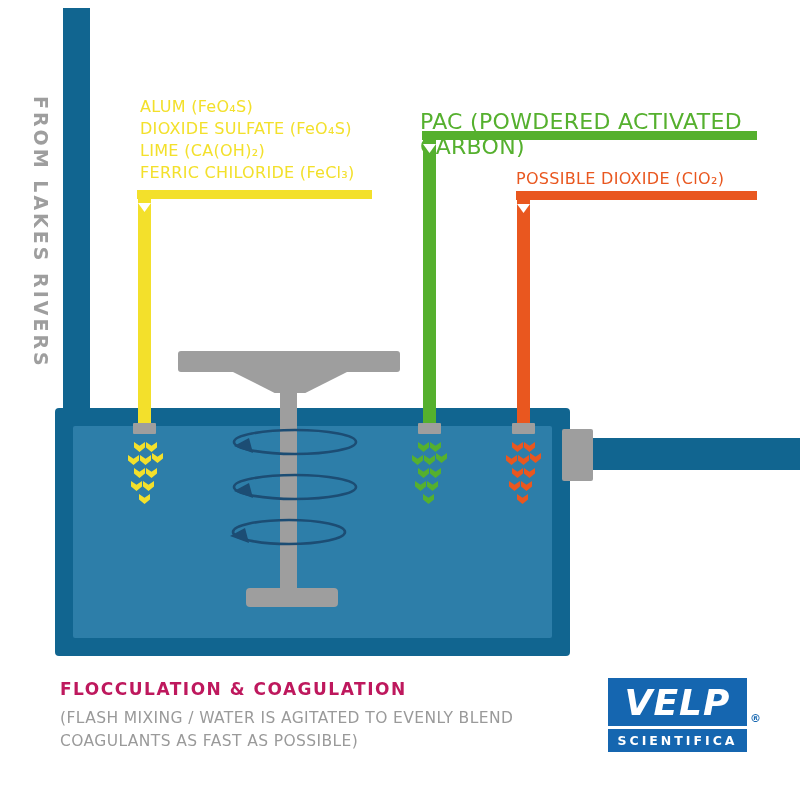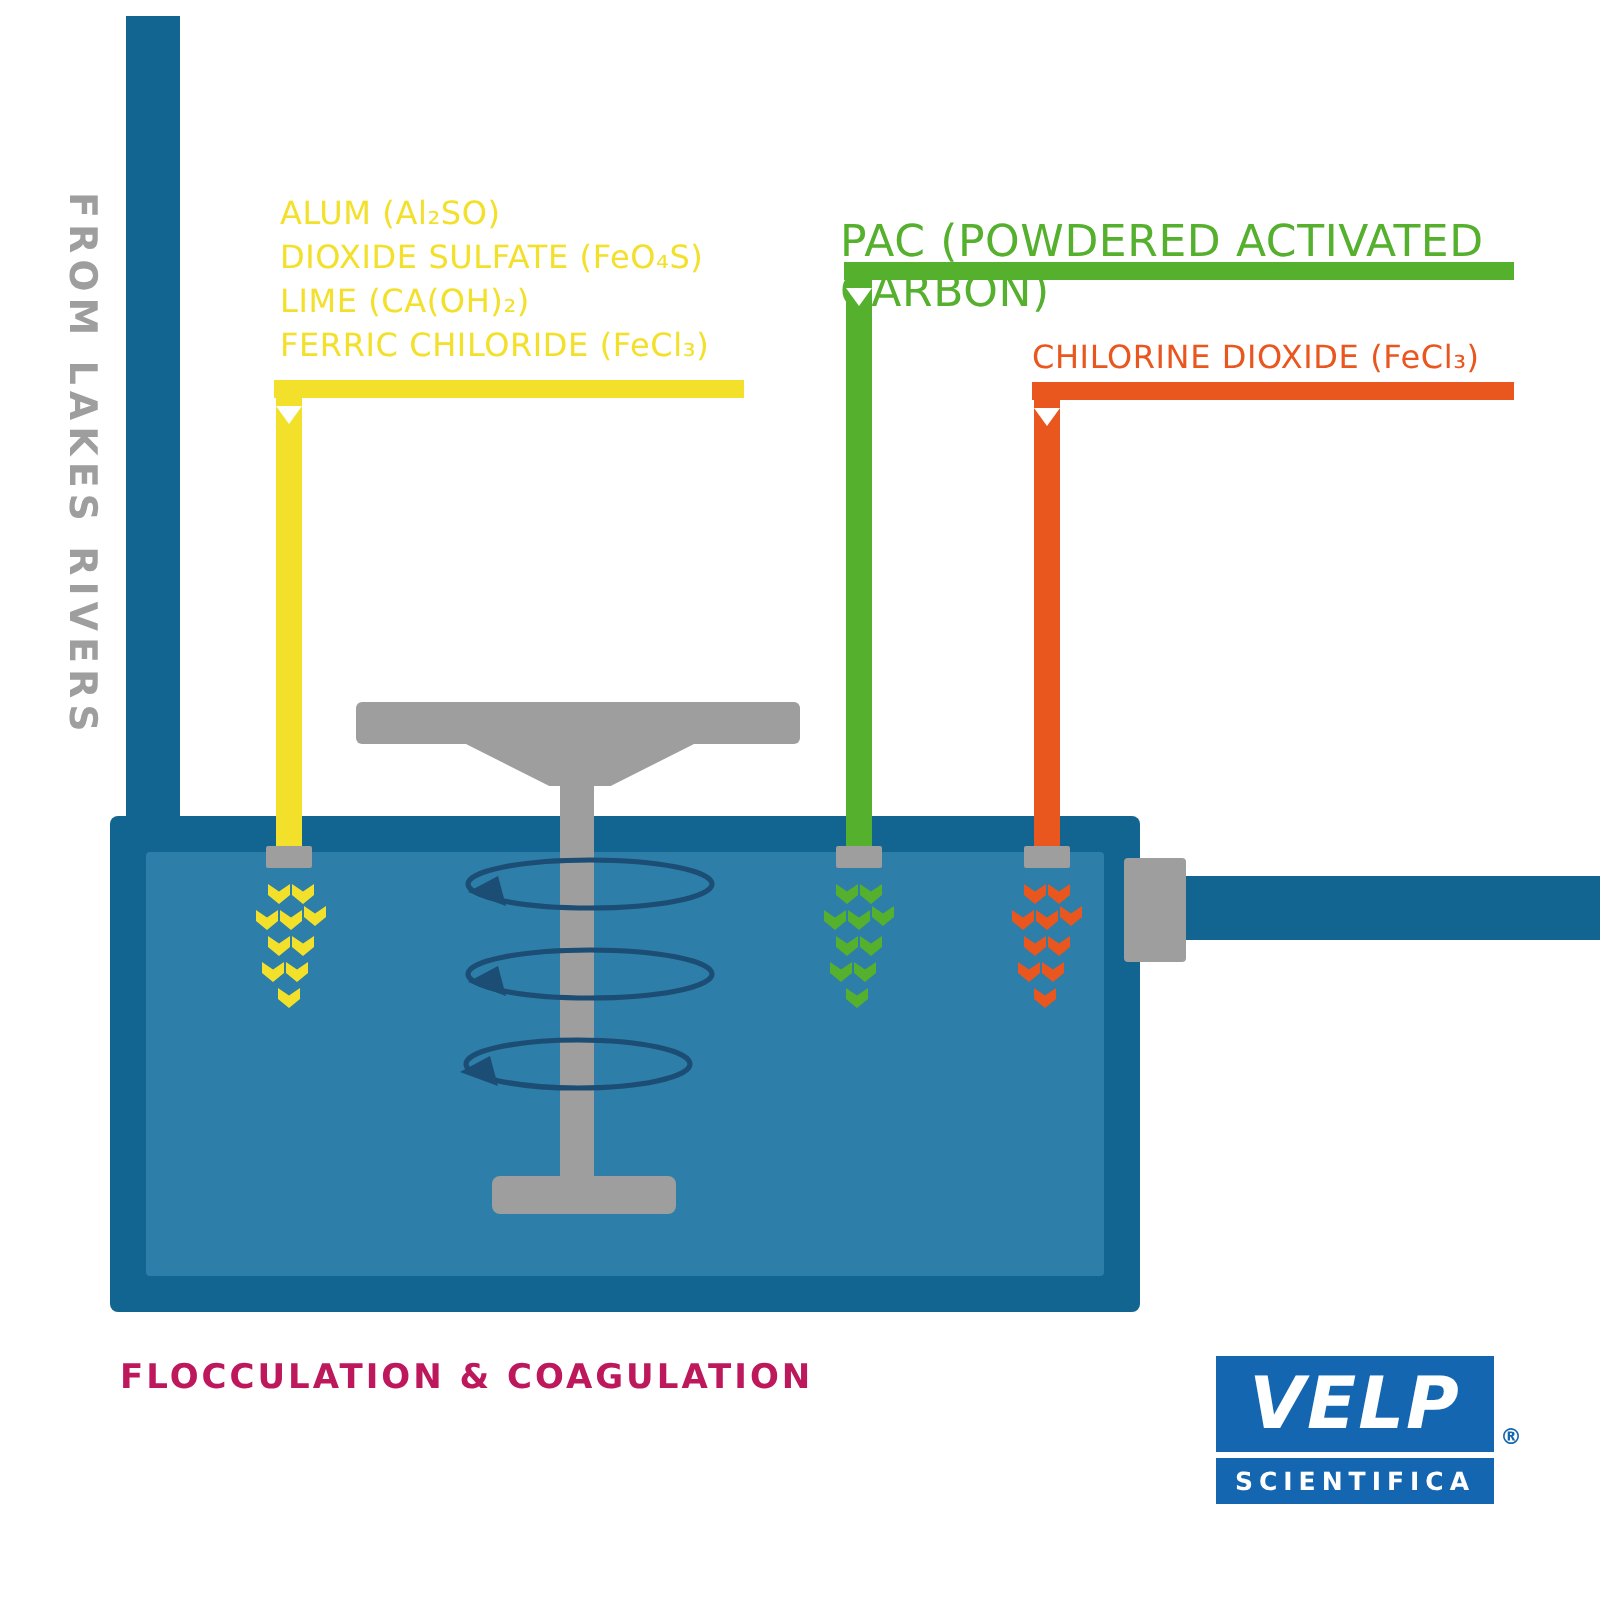--- a/index.html
+++ b/index.html
@@ -86,35 +86,35 @@
 </style>
 </head>
 <body>
 
 <div class="stage">
 
   <div class="abs inlet-pipe z1"></div>
   <div class="abs source-label">FROM LAKES RIVERS</div>
 
   <div class="abs coag-labels">
-    <div>ALUM (Al₂SO)</div>
+    <div>ALUM (FeO₄S)</div>
     <div>DIOXIDE SULFATE (FeO₄S)</div>
     <div>LIME (CA(OH)₂)</div>
     <div>FERRIC CHILORIDE (FeCl₃)</div>
   </div>
   <div class="abs hpipe yellow yh z4"></div>
   <div class="abs vpipe yellow yv z4"></div>
   <div class="abs notch yn z5"></div>
 
   <div class="abs pac-label">PAC (POWDERED ACTIVATED CARBON)</div>
   <div class="abs hpipe green gh z4"></div>
   <div class="abs vpipe green gv z4"></div>
   <div class="abs notch gn z5"></div>
 
-  <div class="abs cd-label">CHILORINE DIOXIDE (FeCl₃)</div>
+  <div class="abs cd-label">POSSIBLE DIOXIDE (ClO₂)</div>
   <div class="abs hpipe orange oh z4"></div>
   <div class="abs vpipe orange ov z4"></div>
   <div class="abs notch on z5"></div>
 
   <div class="abs tank z1"></div>
   <div class="abs water z1"></div>
 
   <div class="abs gray outlet-fit z2"></div>
   <div class="abs outlet-pipe z1"></div>
 
@@ -171,20 +171,24 @@
       <div class="chev" style="left: -5px; top: 17px;"></div>
       <div class="chev" style="left: 7px; top: 15px;"></div>
       <div class="chev" style="left: -11px; top: 30px;"></div>
       <div class="chev" style="left: 1px; top: 30px;"></div>
       <div class="chev" style="left: -14px; top: 43px;"></div>
       <div class="chev" style="left: -2px; top: 43px;"></div>
       <div class="chev" style="left: -6px; top: 56px;"></div>
     </div>
 
   <div class="abs cap-title">FLOCCULATION &amp; COAGULATION</div>
+  <div class="abs cap-sub">
+    <div>(FLASH MIXING / WATER IS AGITATED TO EVENLY BLEND</div>
+    <div>COAGULANTS AS FAST AS POSSIBLE)</div>
+  </div>
 
   <div class="abs logo">
     <div class="logo-brand">VELP</div>
     <div class="logo-sub">SCIENTIFICA</div>
   </div>
   <div class="abs reg">®</div>
 
 </div>
 
 </body></html>

